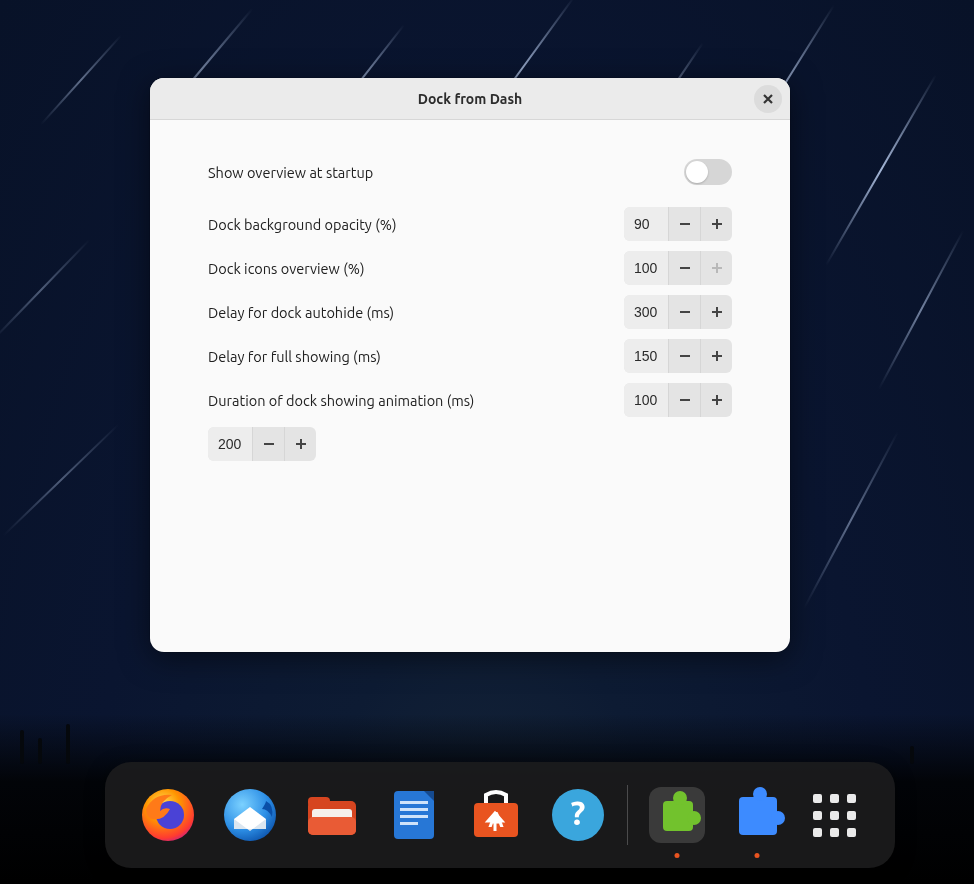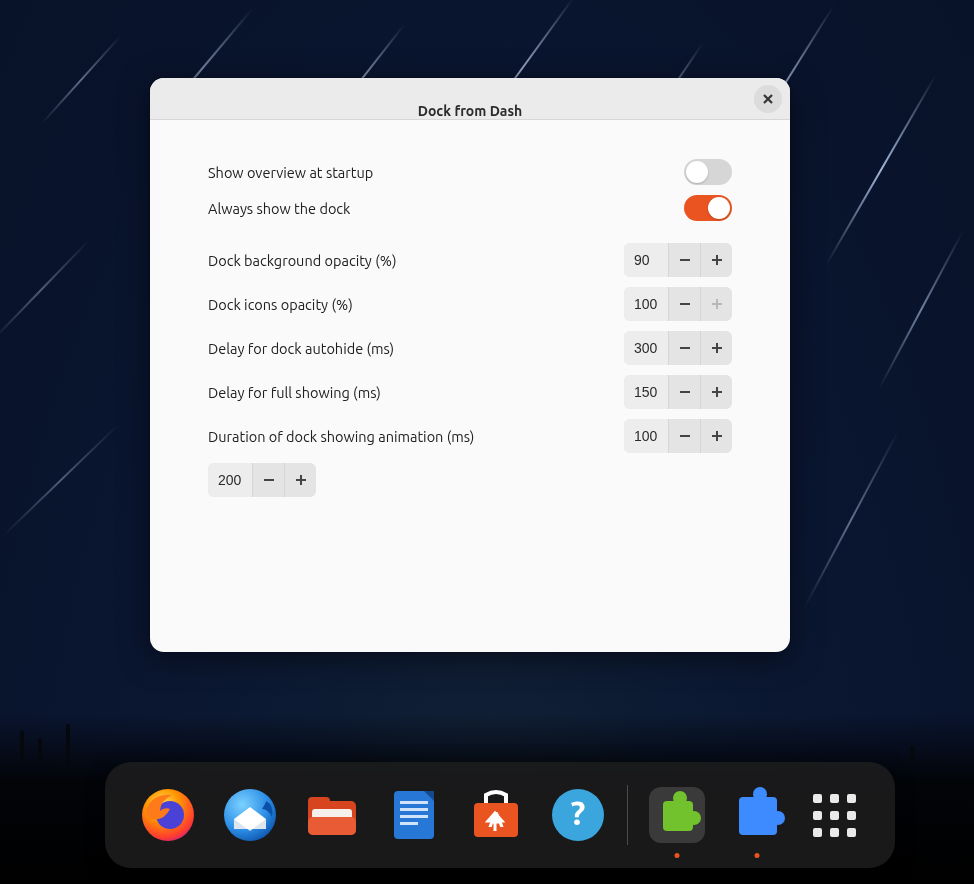--- a/index.html
+++ b/index.html
@@ -38,21 +38,21 @@
     background: #fafafa;
     border-radius: 14px;
     box-shadow: 0 6px 30px rgba(0,0,0,0.5), 0 0 0 1px rgba(0,0,0,0.1);
     display: flex; flex-direction: column;
     overflow: hidden;
   }
   .titlebar {
     height: 42px;
     background: #ebebeb;
     border-bottom: 1px solid #d7d7d7;
-    display: flex; align-items: flex-end; justify-content: center;
+    display: flex; align-items: center; justify-content: center;
     position: relative;
   }
   .titlebar-title {
     font-size: 14px; font-weight: 600; color: #2c2c2c;
   }
   .close-btn {
     position: absolute; right: 8px; top: 7px;
     width: 28px; height: 28px;
     border-radius: 50%;
     background: #dcdcdc;
@@ -208,26 +208,20 @@
   </div>
 
   <div class="content">
 
     <div class="row toggle-row">
       <div class="row-label">Show overview at startup</div>
       <div class="switch">
           <div class="knob"></div>
         </div>
     </div>
-    <div class="row toggle-row">
-      <div class="row-label">Always show the dock</div>
-      <div class="switch on">
-          <div class="knob"></div>
-        </div>
-    </div>
 
     <div style="height:12px"></div>
 
     <div class="row spin-row">
       <div class="row-label">Dock background opacity (%)</div>
       <div class="spin">
         <input class="spin-val" value="90" style="">
         <div class="spin-btn">
             <svg viewBox="0 0 14 14" fill="none">
               <path d="M2 7 H12"></path>
@@ -235,21 +229,21 @@
           </div>
         <div class="spin-btn">
             <svg viewBox="0 0 14 14" fill="none">
               <path d="M2 7 H12 M7 2 V12"></path>
             </svg>
           </div>
       </div>
     </div>
 
     <div class="row spin-row">
-      <div class="row-label">Dock icons opacity (%)</div>
+      <div class="row-label">Dock icons overview (%)</div>
       <div class="spin">
         <input class="spin-val" value="100" style="">
         <div class="spin-btn">
             <svg viewBox="0 0 14 14" fill="none">
               <path d="M2 7 H12"></path>
             </svg>
           </div>
         <div class="spin-btn disabled">
             <svg viewBox="0 0 14 14" fill="none">
               <path d="M2 7 H12 M7 2 V12"></path>

